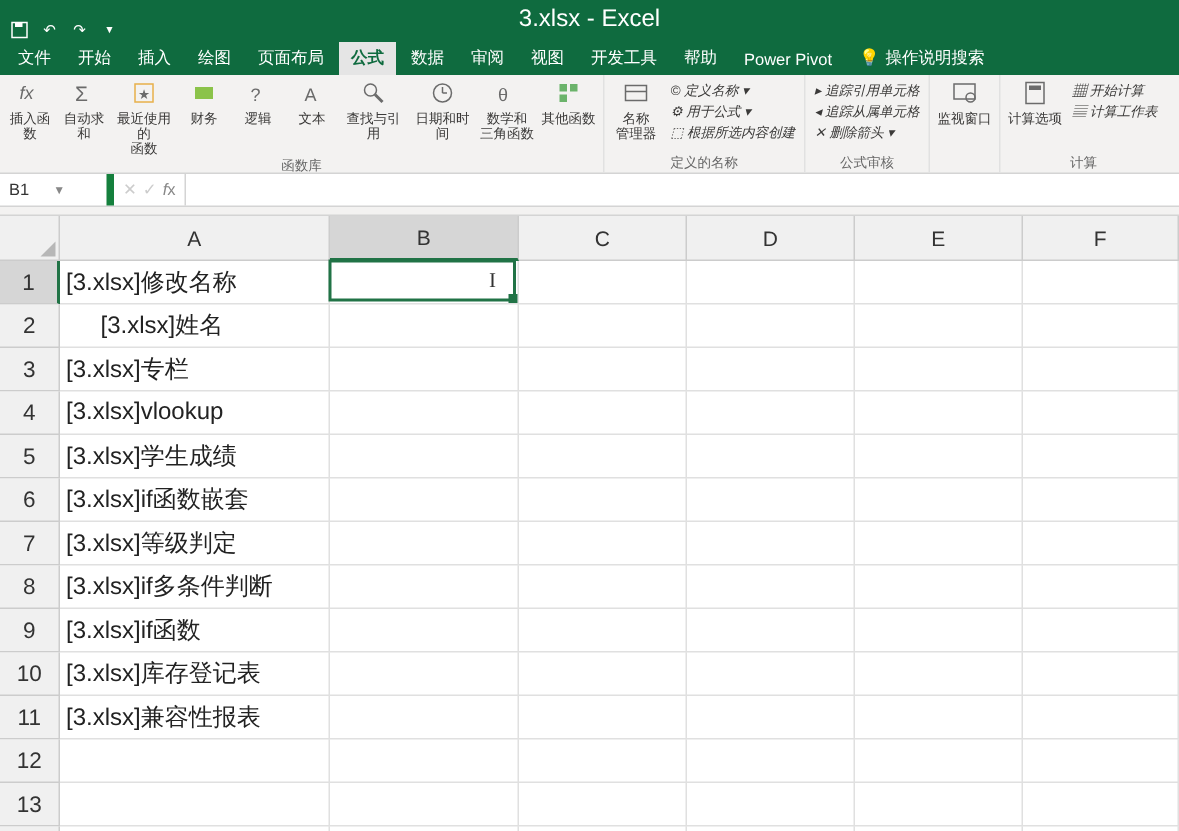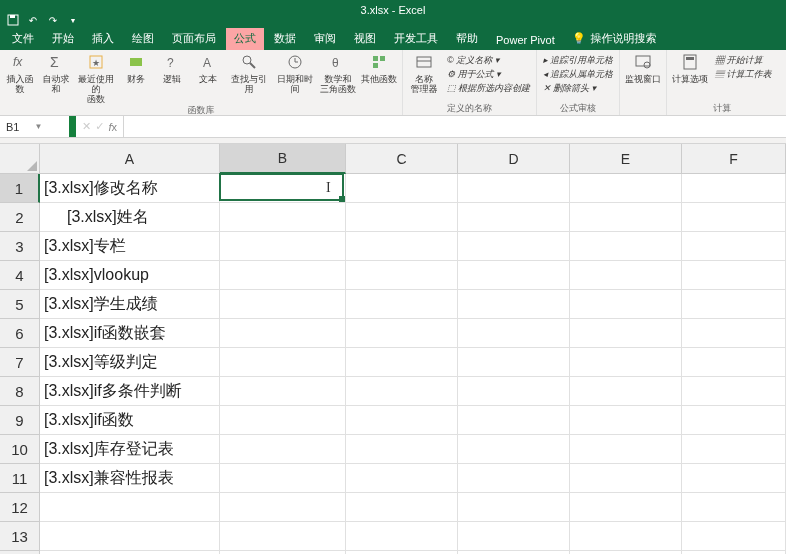--- a/index.html
+++ b/index.html
@@ -4,43 +4,43 @@
 <style>
 * { margin: 0; padding: 0; box-sizing: border-box; font-family: "Microsoft YaHei", Arial, sans-serif; }
 body { width: 786px; height: 554px; overflow: hidden; background: #fff; }
 
 
 .titlebar { height: 12px; background: #0f6b3f; }
 
 
 .qat { height: 16px; background: #0f6b3f; display: flex; align-items: center; padding: 0 6px; gap: 6px; }
 .qat-ico { width: 14px; height: 14px; display: flex; align-items: center; justify-content: center; color: #fff; font-size: 10px; }
-.title-center { position: absolute; top: 4px; left: 50%; transform: translateX(-50%); color: #fff; font-size: 11px; }
+.title-center { position: absolute; top: 4px; left: 50%; transform: translateX(-50%); color: #fff; font-size: 16px; }
 
 
 .tabs { height: 22px; background: #0f6b3f; display: flex; align-items: flex-end; padding: 0 4px; gap: 2px; }
 .tab { color: #fff; font-size: 11px; padding: 3px 8px 4px; cursor: pointer; }
-.tab.active { background: #fca5a5; color: #0f6b3f; }
+.tab.active { background: #e5e5e5; color: #0f6b3f; font-weight: bold; }
 .tab-search { display: flex; align-items: center; gap: 4px; }
 .tab-search .bulb { font-size: 11px; }
 
 
 .ribbon { height: 66px; background: #f3f2f1; border-bottom: 1px solid #d4d4d4; display: flex; font-size: 10px; color: #444; }
 .rgroup { border-right: 1px solid #e1e1e1; display: flex; flex-direction: column; justify-content: space-between; padding: 2px 4px 1px; }
 .rgroup-body { display: flex; gap: 4px; flex: 1; }
 .rbtn { display: flex; flex-direction: column; align-items: center; justify-content: flex-start; width: 32px; cursor: pointer; }
 .rbtn-ico { width: 20px; height: 20px; margin-bottom: 2px; display: flex; align-items: center; justify-content: center; }
 .rbtn-lbl { font-size: 9px; text-align: center; line-height: 10px; color: #3b3a39; }
 .rgroup-name { text-align: center; font-size: 9px; color: #666; height: 12px; }
 .rlist { display: flex; flex-direction: column; gap: 1px; font-size: 9px; color: #3b3a39; padding: 2px 2px; }
 .rlist div { white-space: nowrap; font-style: italic; }
 
 
 .fbar { height: 22px; border-bottom: 1px solid #d4d4d4; display: flex; align-items: center; background: #fff; font-size: 11px; color: #333; }
-.namebox { width: 76px; height: 100%; border-right: 7px solid #15803d; display: flex; align-items: center; padding: 0 6px; }
+.namebox { width: 76px; height: 100%; border-right: 5px solid #15803d; display: flex; align-items: center; padding: 0 6px; }
 .namebox span { flex: 1; }
 .namebox .dd { color: #888; font-size: 8px; }
 .fbar-btns { display: flex; align-items: center; gap: 4px; padding: 0 6px; border-right: 1px solid #d4d4d4; height: 100%; color: #888; }
 .fbar-btns span { font-size: 11px; }
 .fbar-input { flex: 1; padding: 0 6px; height: 100%; display: flex; align-items: center; }
 
 
 .spacer { height: 6px; background: #f3f2f1; border-bottom: 1px solid #d4d4d4; }
 
 

